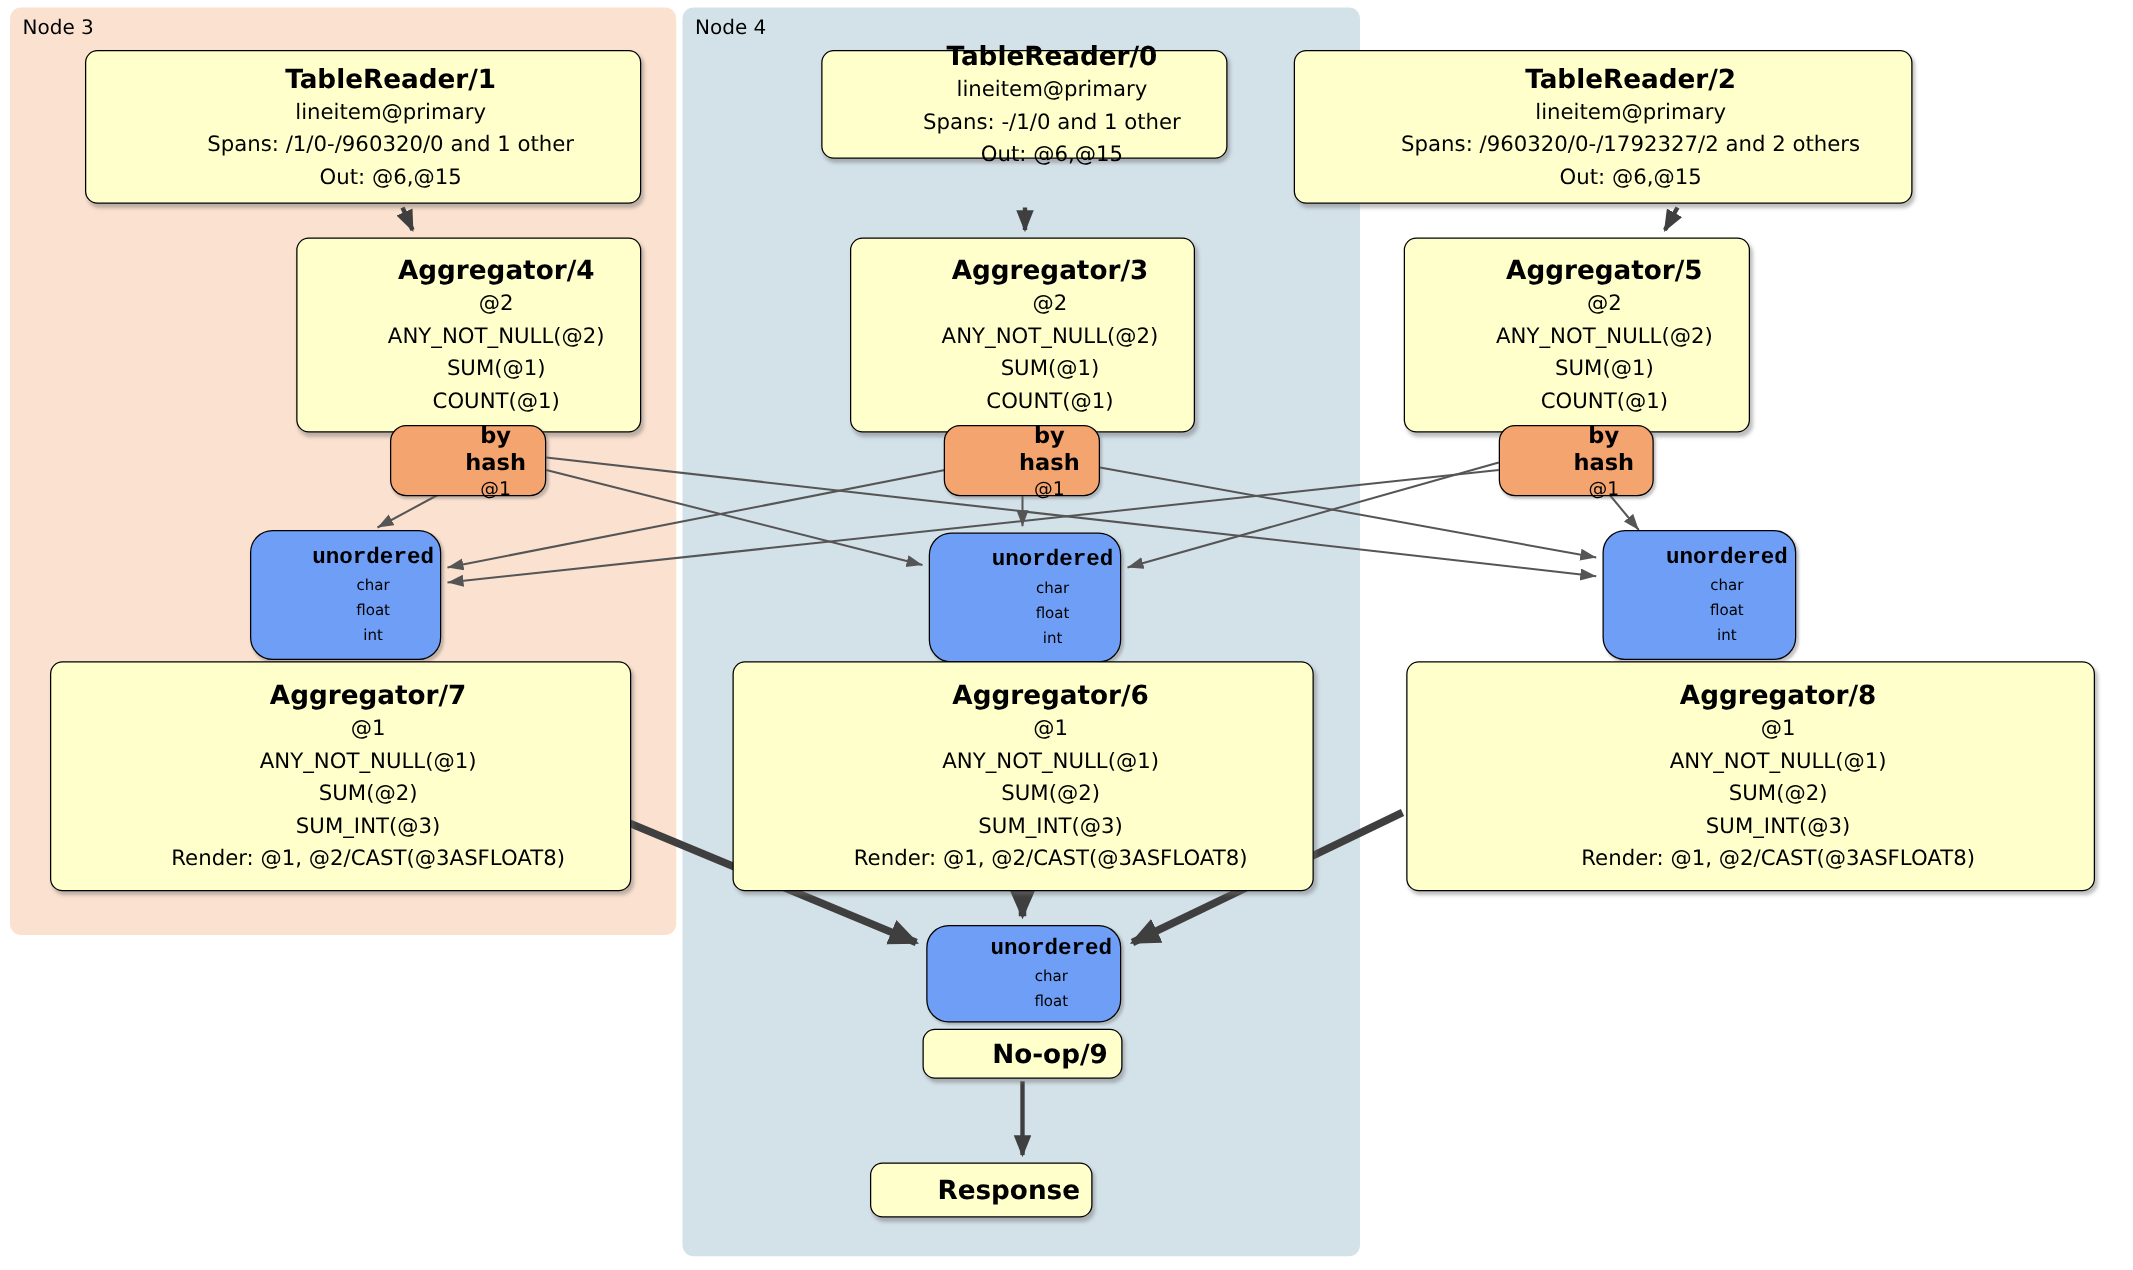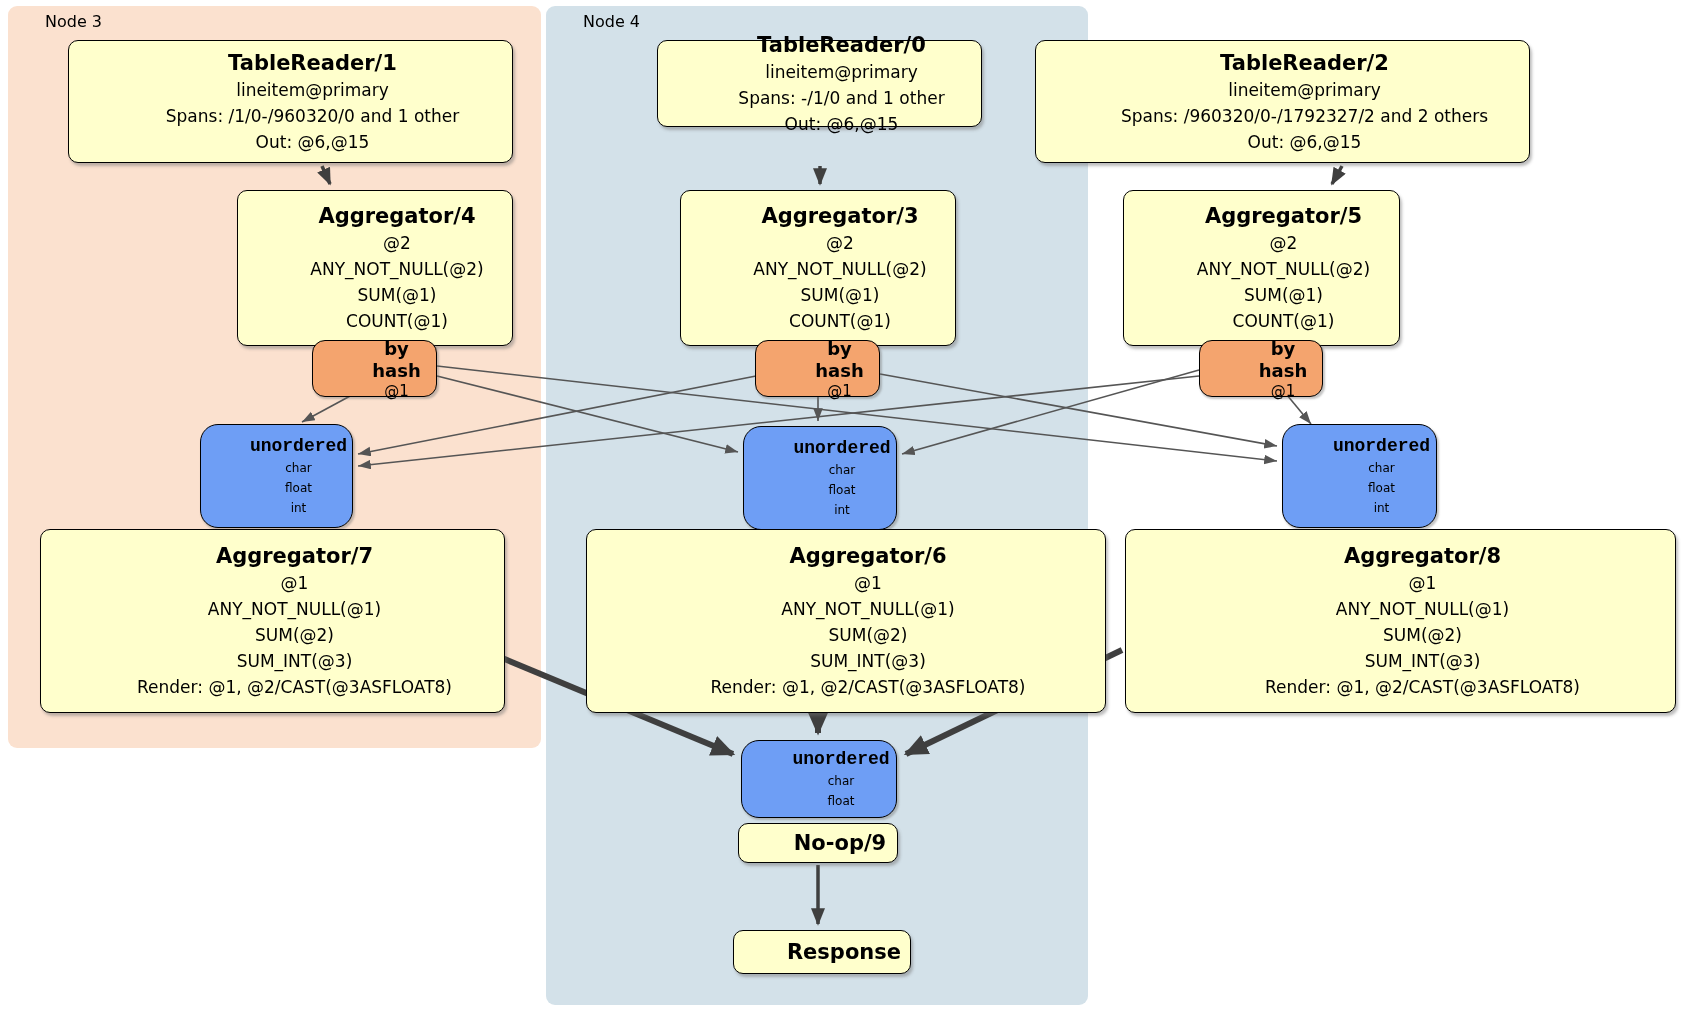--- a/index.html
+++ b/index.html
@@ -1,21 +1,21 @@
 <!DOCTYPE html>
 <html style="--node3-bg: #fbe1cf; --node1-bg: #d3e1e9; --node2-bg: #e9f0f9; --processor-fill: #ffffcc; --router-fill: #f4a46e; --sync-fill: #6e9ef5; --edge-thin: #555555; --edge-thick: #3f3f3f;"><head>
 <meta charset="utf-8">
 <style>
   html,body{margin:0;padding:0;background:#ffffff;}
   #canvas{
     position:relative;width:1706px;height:1016px;overflow:hidden;
     font-family:"DejaVu Sans","Liberation Sans",sans-serif;color:#000;
   }
   .region{position:absolute;border-radius:9px;z-index:1;}
-  .region-label{position:absolute;left:10px;top:6px;font-size:16px;color:#000;margin-left:27px;}
+  .region-label{position:absolute;left:10px;top:6px;font-size:16px;color:#000;}
   #region-node3{left:8px;top:6px;width:533px;height:742px;background:var(--node3-bg,#fbe1cf);}
   #region-node1{left:546px;top:6px;width:542px;height:999px;background:var(--node1-bg,#d3e1e9);}
   #region-node2{left:1099px;top:6px;width:599px;height:742px;background:var(--node2-bg,#e9f0f9);}
   #edges{position:absolute;left:0;top:0;z-index:5;}
   .box{
     position:absolute;z-index:10;box-sizing:border-box;
     display:flex;flex-direction:column;justify-content:center;align-items:center;
     border:1.5px solid #000;text-align:center;padding-left:44px;
   }
   .proc{
@@ -161,21 +161,21 @@
   </div>
 
   <div class="box proc" style="left:40px;top:529px;width:465px;height:184px">
     <div class="t">Aggregator/7</div>
     <div class="l">@1</div>
     <div class="l">ANY_NOT_NULL(@1)</div>
     <div class="l">SUM(@2)</div>
     <div class="l">SUM_INT(@3)</div>
     <div class="l">Render: @1, @2/CAST(@3ASFLOAT8)</div>
   </div>
-  <div class="box proc" style="left:586px;top:529px;width:520px;height:184px">
+  <div class="box proc" style="left:586px;top:529px;width:465px;height:184px">
     <div class="t">Aggregator/6</div>
     <div class="l">@1</div>
     <div class="l">ANY_NOT_NULL(@1)</div>
     <div class="l">SUM(@2)</div>
     <div class="l">SUM_INT(@3)</div>
     <div class="l">Render: @1, @2/CAST(@3ASFLOAT8)</div>
   </div>
   <div class="box proc" style="left:1125px;top:529px;width:551px;height:184px">
     <div class="t">Aggregator/8</div>
     <div class="l">@1</div>
@@ -187,17 +187,17 @@
 
   <div class="box sync" style="left:741px;top:740px;width:156px;height:78px">
     <div class="t">unordered</div>
     <div class="l">char</div>
     <div class="l">float</div>
   </div>
 
   <div class="box proc" style="left:738px;top:823px;width:160px;height:40px">
     <div class="t">No-op/9</div>
   </div>
-  <div class="box proc" style="left:733px;top:930px;width:178px;height:44px">
+  <div class="box proc" style="left:696px;top:930px;width:178px;height:44px">
     <div class="t">Response</div>
   </div>
 
 </div>
 
 </body></html>

